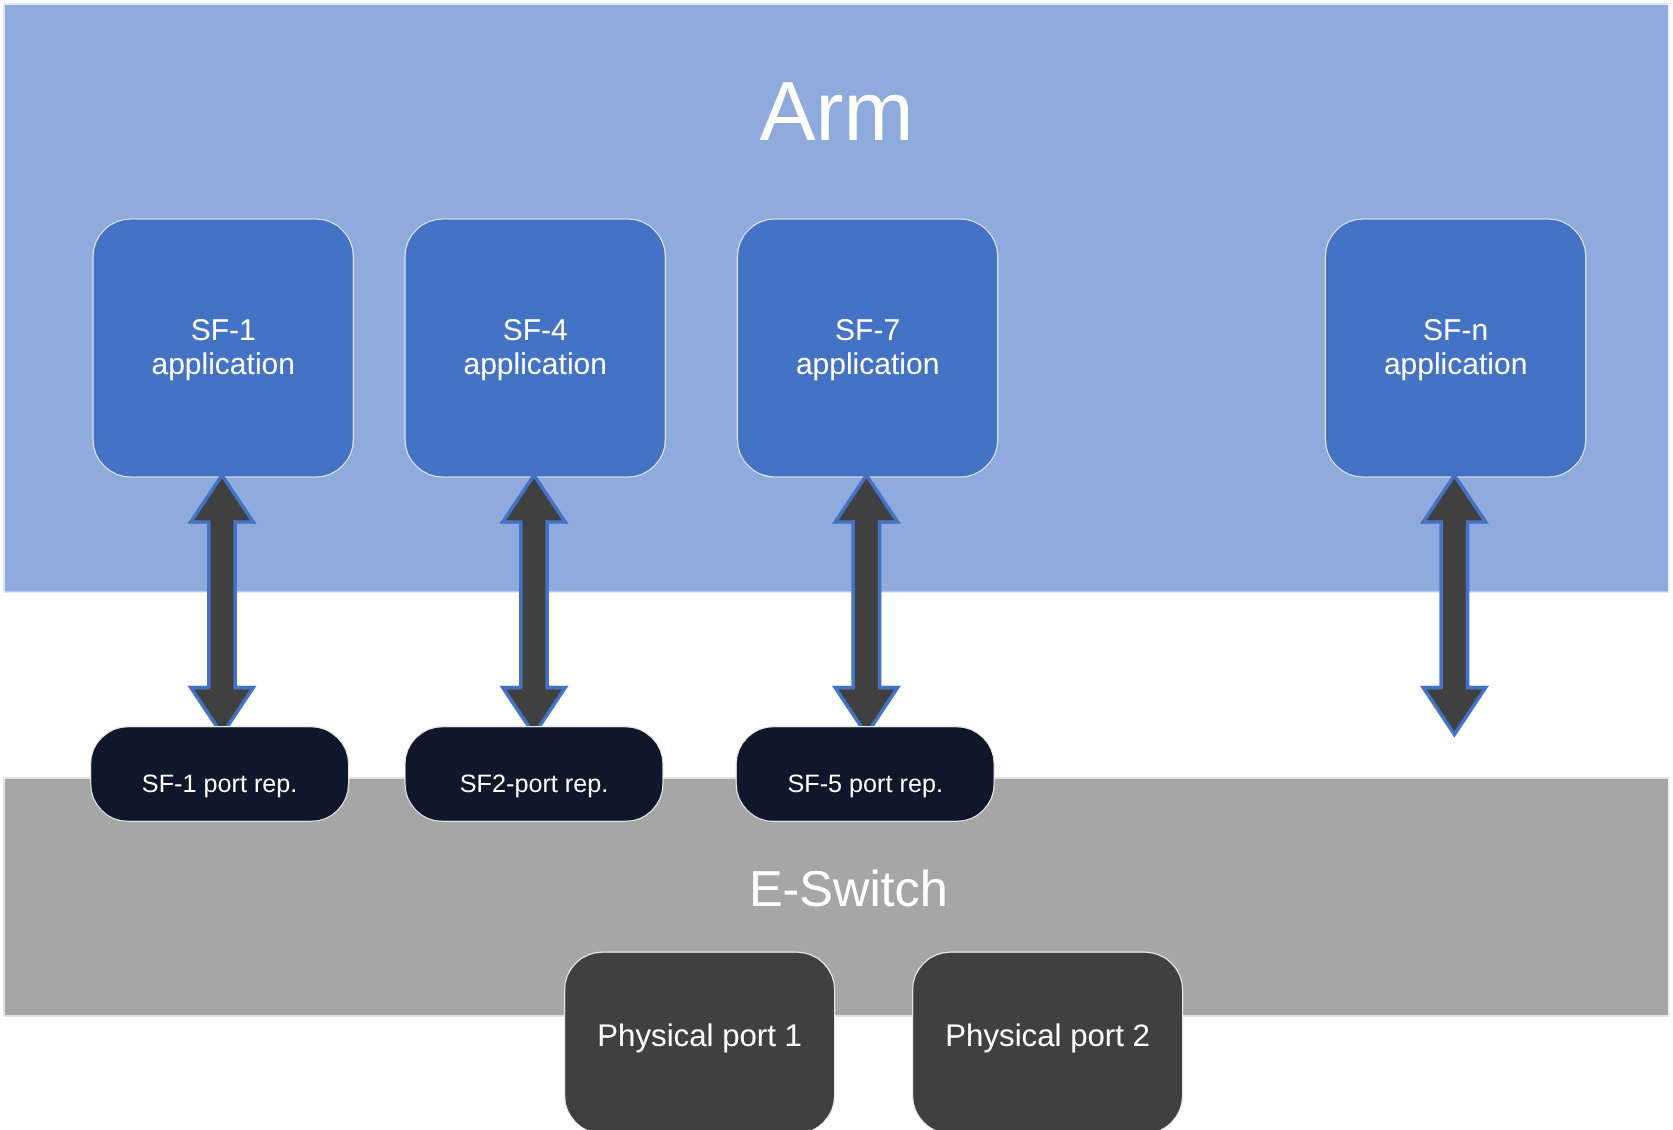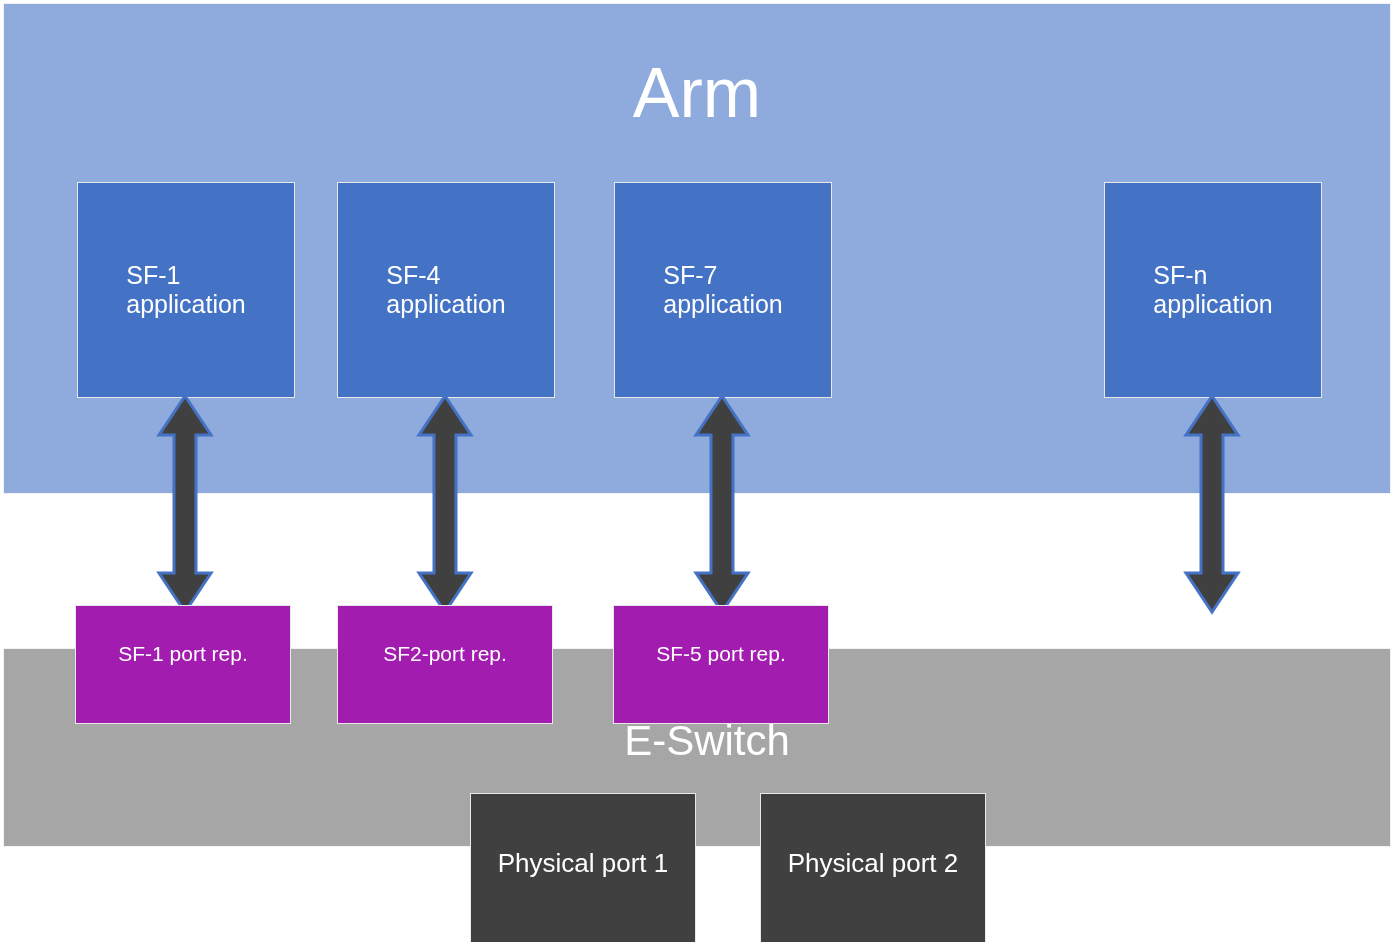--- a/index.html
+++ b/index.html
@@ -62,39 +62,41 @@
     margin-left: 20px;
   }
 
   
   .node {
     position: absolute;
     box-sizing: border-box;
     display: flex;
     align-items: center;
     justify-content: center;
+    text-align: center;
     color: #ffffff;
     line-height: 1.18;
     white-space: pre-line;
+    border-radius: 32px;
   }
 
   .node-app {
     width: 218px;
     height: 216px;
     top: 182px;
     background: #4472C4;
     border: 1px solid #E8E8E8;
     font-size: 25px;
   }
 
   .node-portrep {
     width: 216px;
-    height: 119px;
+    height: 80px;
     top: 605px;
-    background: #a21caf;
+    background: #0f172a;
     border: 1px solid #E8E8E8;
     font-size: 21px;
     align-items: flex-start;
     padding-top: 36px;
   }
 
   .node-phys {
     width: 226px;
     height: 152px;
     top: 793px;

